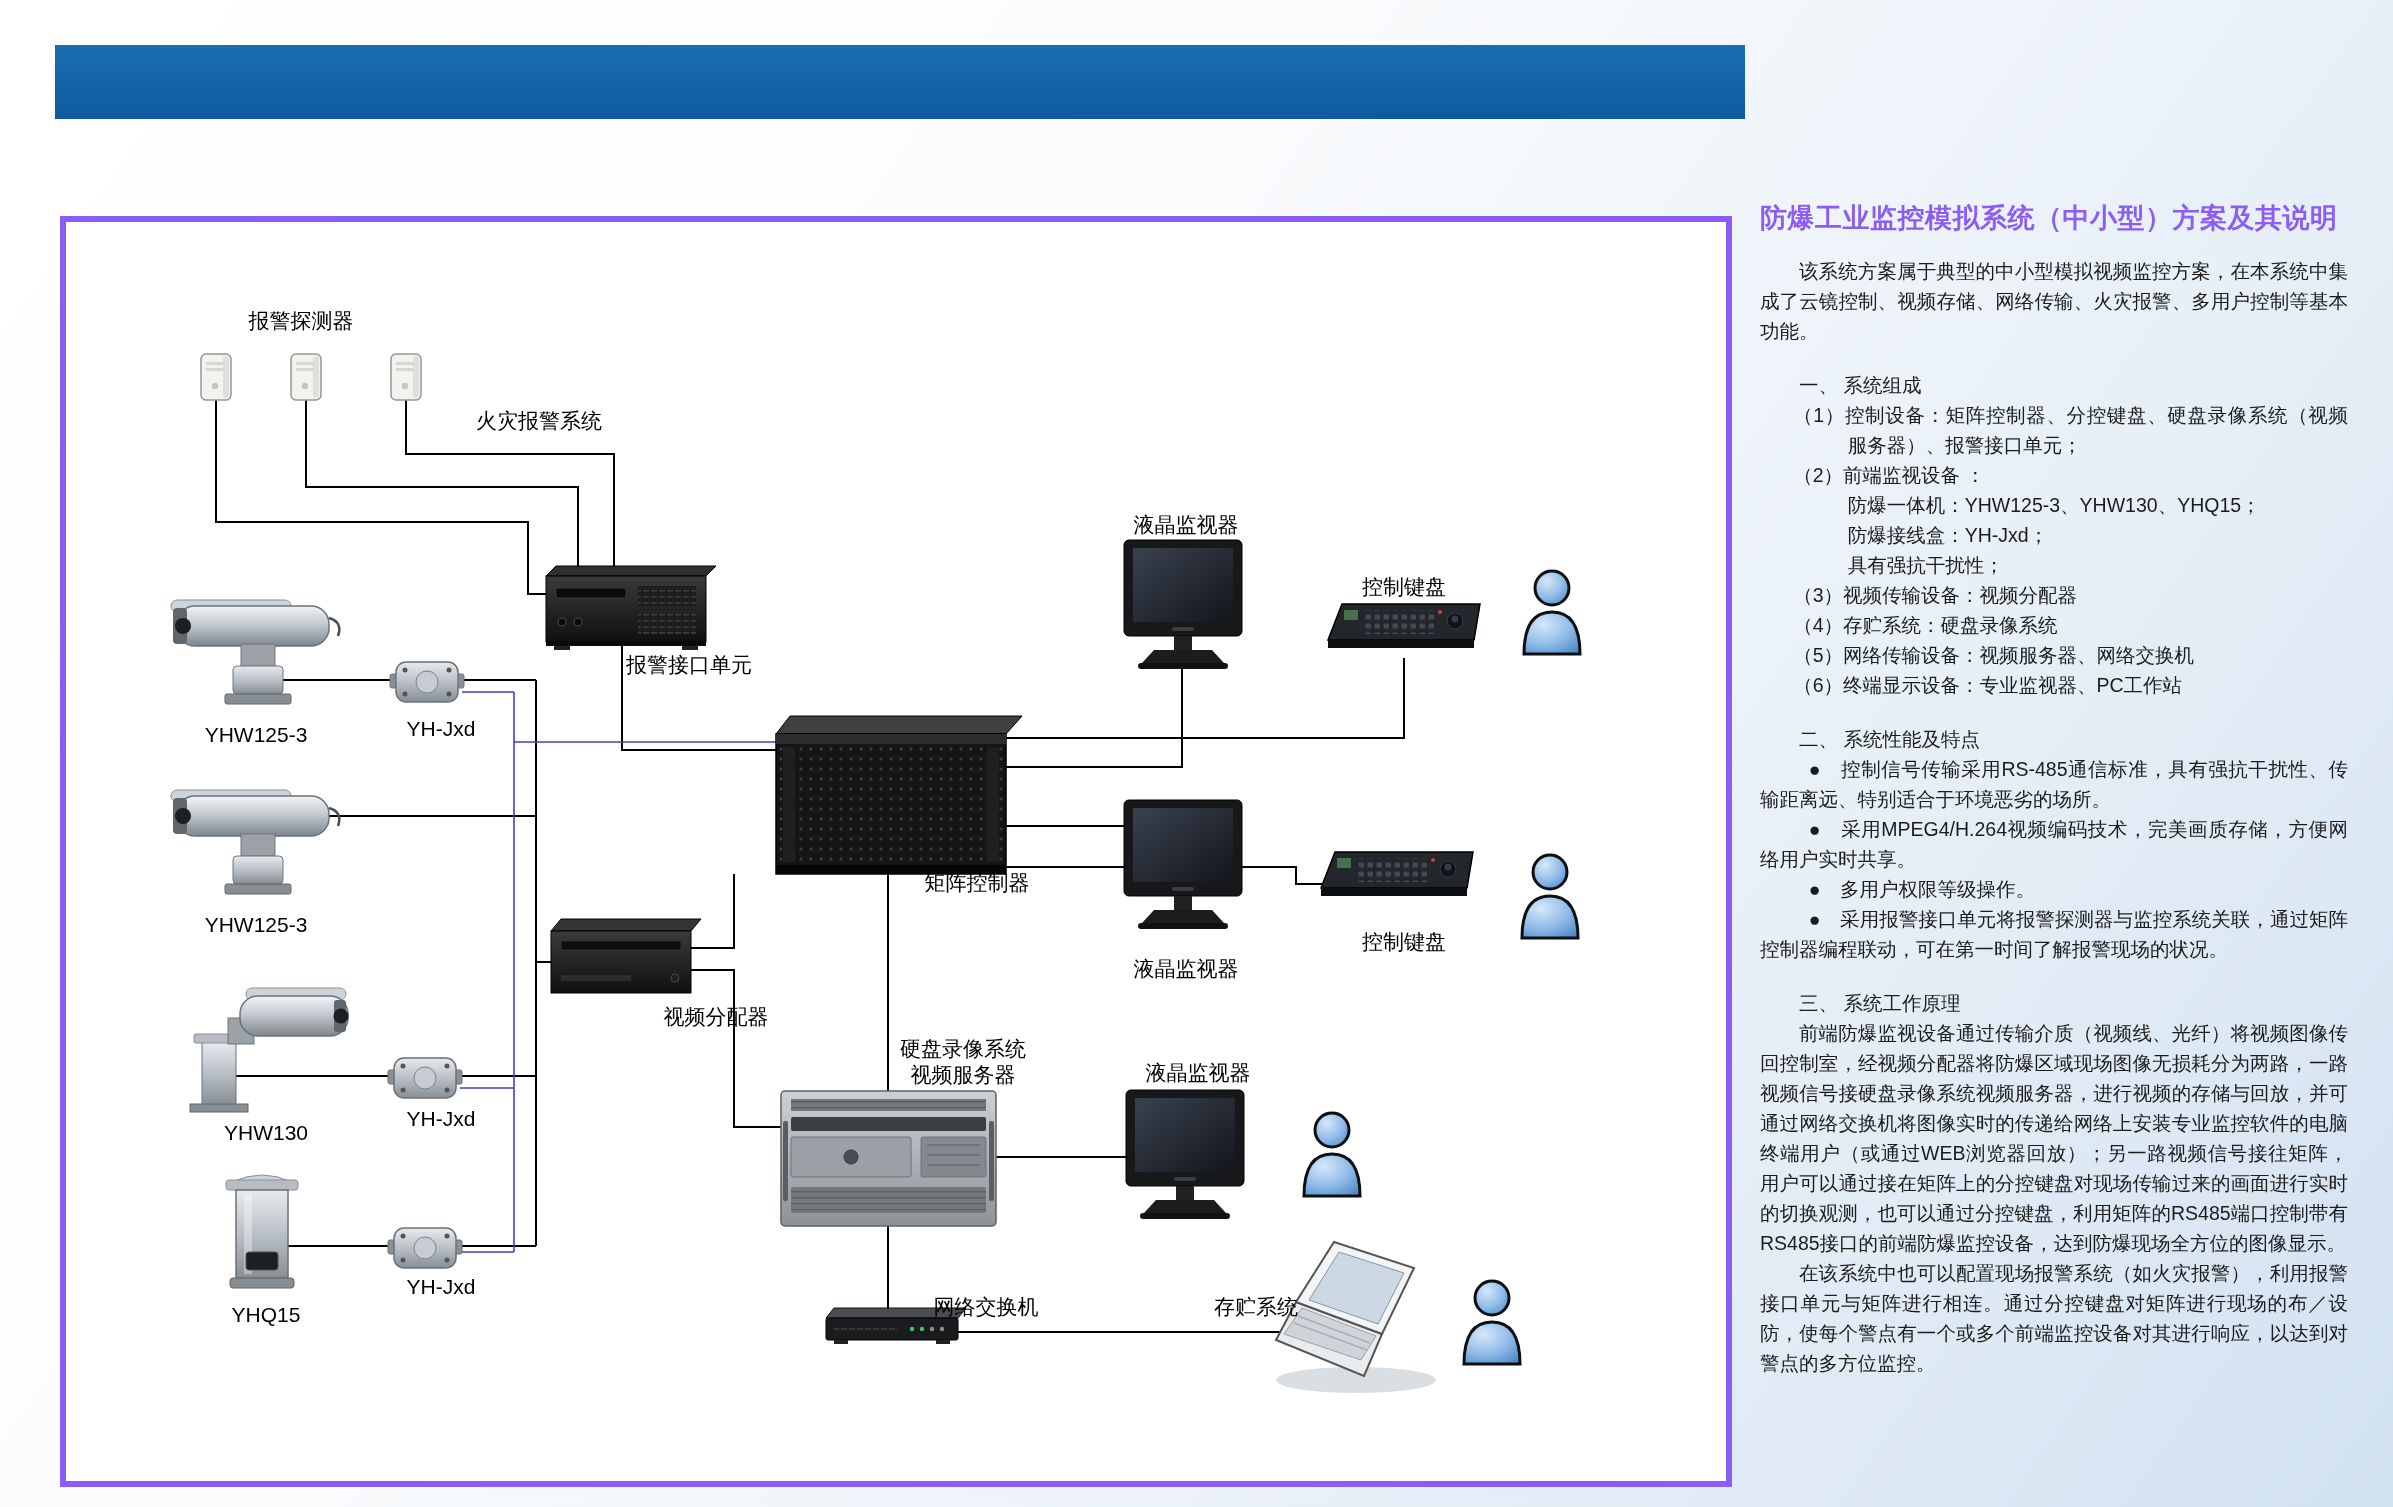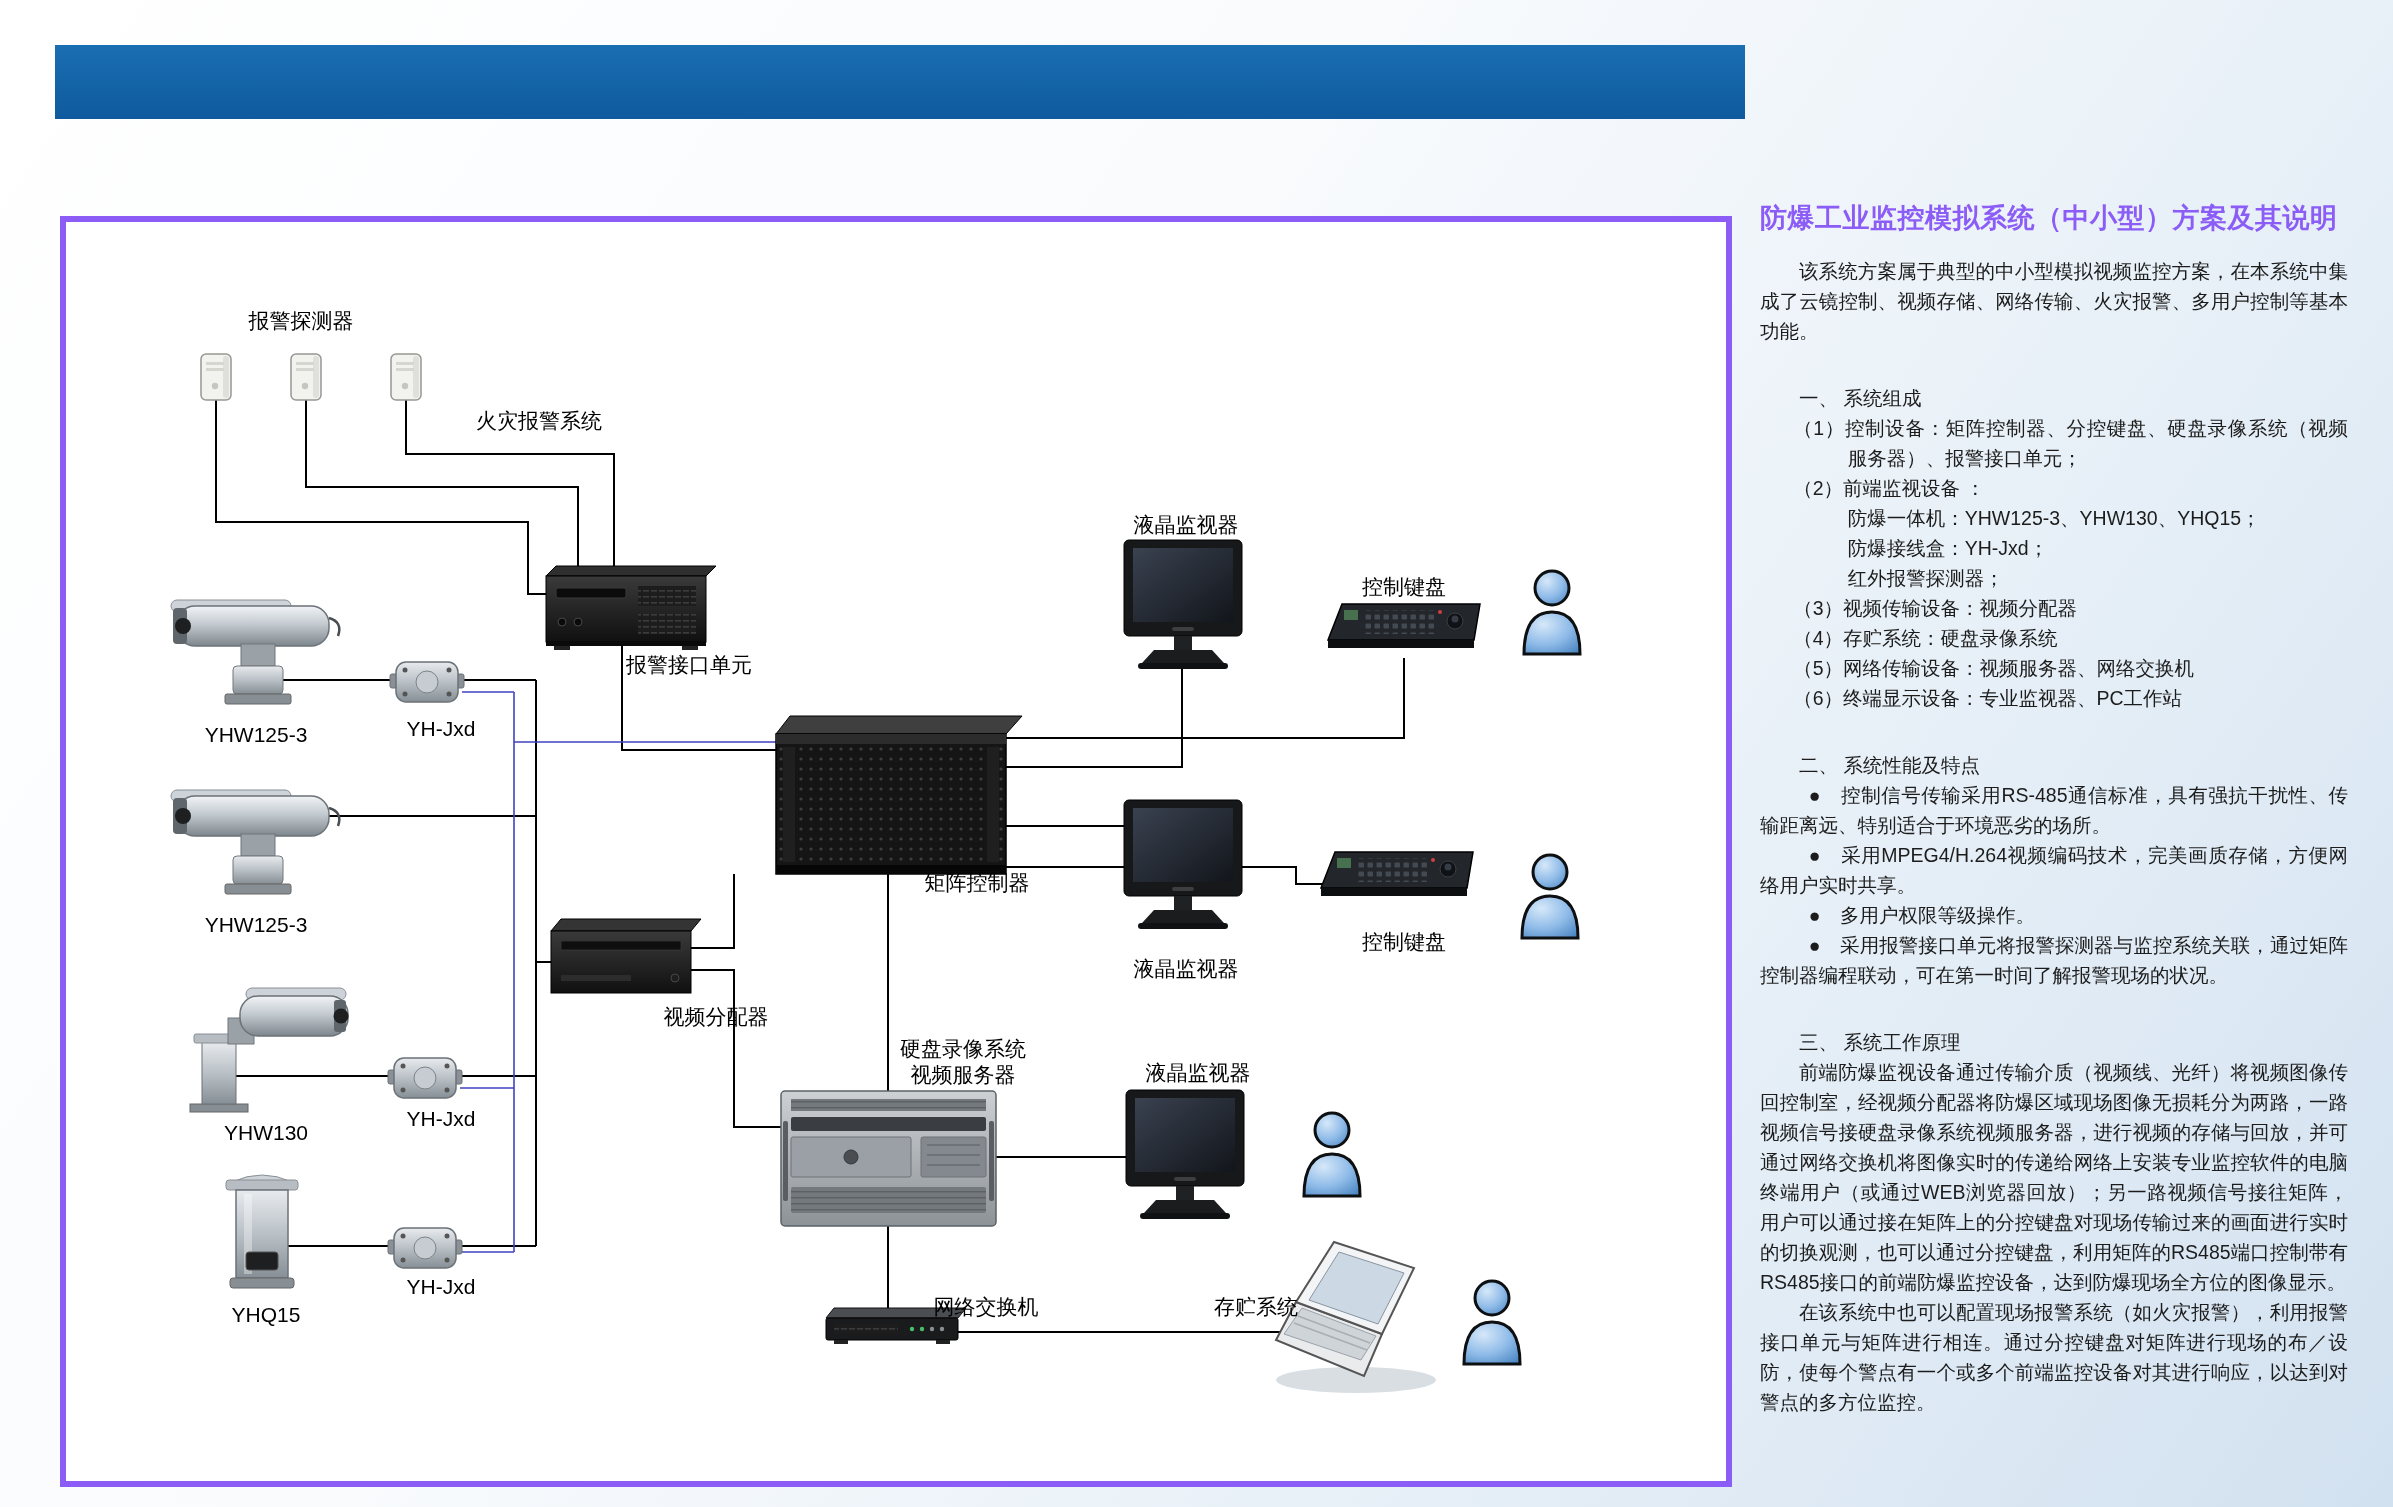--- a/index.html
+++ b/index.html
@@ -26,21 +26,21 @@
   .dlabel.left{text-align:center;white-space:normal;}
   .article{
     position:absolute;left:1760px;top:200px;width:588px;color:#1c1c1c;
   }
   .article h1{
     margin:0 0 20px 0;font-size:27px;font-weight:bold;color:#8b5cf6;
     letter-spacing:0.5px;
   }
   .a-p{margin:0;font-size:19.5px;line-height:30px;text-align:justify;}
   .indent{text-indent:2em;}
-  .heading{margin-top:37px;margin-left:2em;}
+  .heading{margin-top:24px;margin-left:2em;}
   .item{padding-left:4.5em;text-indent:-2.8em;}
   .sub{padding-left:4.5em;}
   .bullet{text-indent:2.5em;}
 </style>
 </head>
 <body>
 
 <div class="page">
 
   <div class="header-bar"></div>
@@ -315,21 +315,21 @@
 
   <div class="article">
     <h1>防爆工业监控模拟系统（中小型）方案及其说明</h1>
     <p class="a-p indent">该系统方案属于典型的中小型模拟视频监控方案，在本系统中集成了云镜控制、视频存储、网络传输、火灾报警、多用户控制等基本功能。</p>
 
     <p class="a-p heading">一、 系统组成</p>
     <p class="a-p item">（1）控制设备：矩阵控制器、分控键盘、硬盘录像系统（视频服务器）、报警接口单元；</p>
     <p class="a-p item">（2）前端监视设备 ：</p>
     <p class="a-p sub">防爆一体机：YHW125-3、YHW130、YHQ15；</p>
     <p class="a-p sub">防爆接线盒：YH-Jxd；</p>
-    <p class="a-p sub">红外报警探测器；</p>
+    <p class="a-p sub">具有强抗干扰性；</p>
     <p class="a-p item">（3）视频传输设备：视频分配器</p>
     <p class="a-p item">（4）存贮系统：硬盘录像系统</p>
     <p class="a-p item">（5）网络传输设备：视频服务器、网络交换机</p>
     <p class="a-p item">（6）终端显示设备：专业监视器、PC工作站</p>
 
     <p class="a-p heading">二、 系统性能及特点</p>
     <p class="a-p bullet">●　控制信号传输采用RS-485通信标准，具有强抗干扰性、传输距离远、特别适合于环境恶劣的场所。</p>
     <p class="a-p bullet">●　采用MPEG4/H.264视频编码技术，完美画质存储，方便网络用户实时共享。</p>
     <p class="a-p bullet">●　多用户权限等级操作。</p>
     <p class="a-p bullet">●　采用报警接口单元将报警探测器与监控系统关联，通过矩阵控制器编程联动，可在第一时间了解报警现场的状况。</p>

